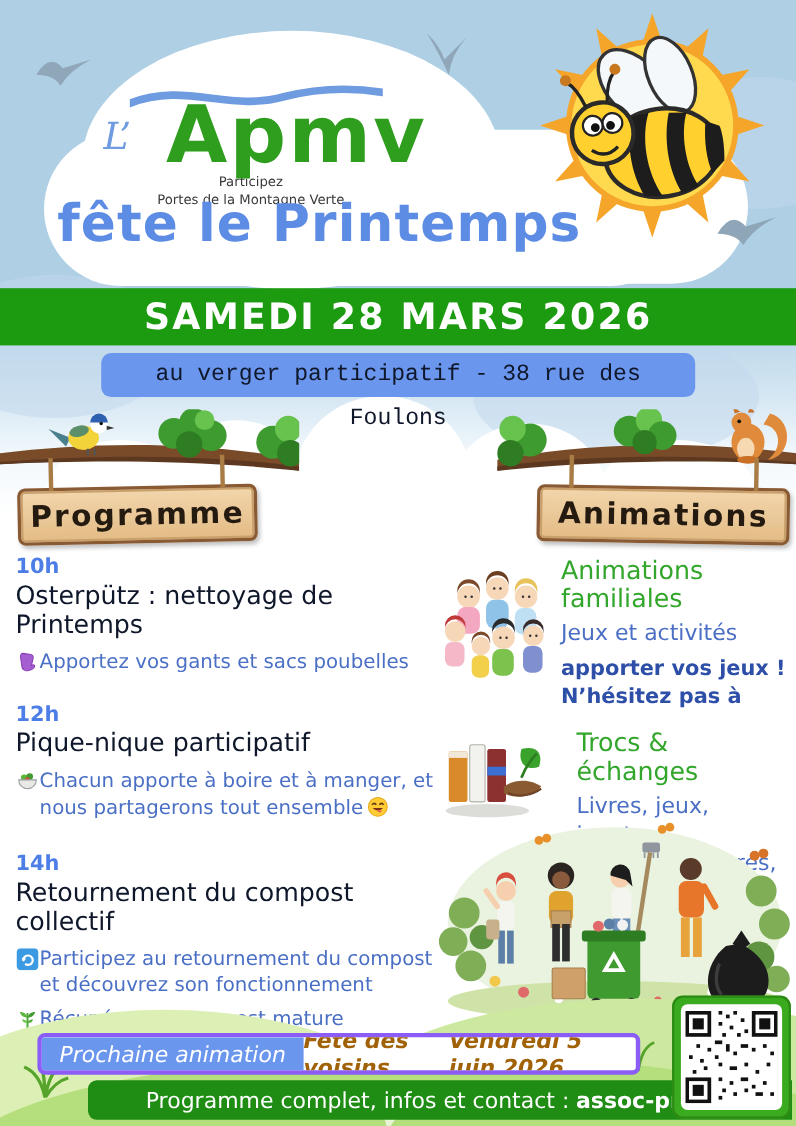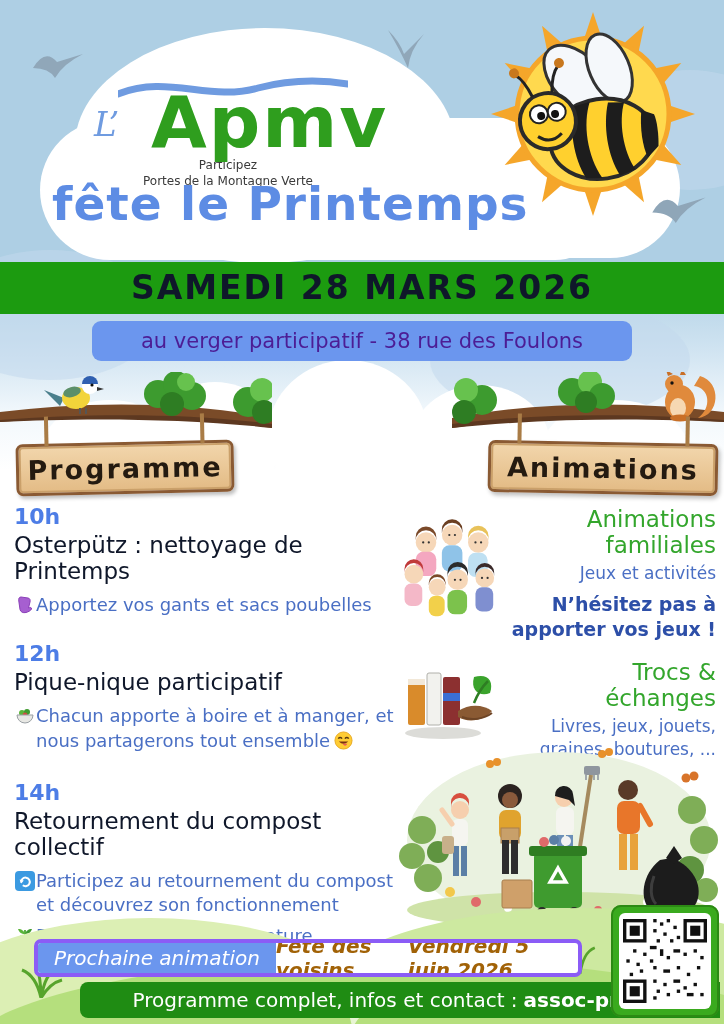--- a/index.html
+++ b/index.html
@@ -23,50 +23,50 @@
   .logo-acronym{position:absolute;left:63px;bottom:0;font-size:72px;line-height:1;font-weight:bold;
                 color:#2f9e1e;letter-spacing:2px;}
   .logo-wave{position:absolute;left:30px;top:28px;}
   .logo-org{font-size:12px;color:#3a3a3a;line-height:1.3;}
 
   .main-title{position:absolute;left:52px;top:176px;width:540px;font-size:47px;font-weight:bold;
               color:#5d8ce4;letter-spacing:1px;}
 
   
   .date-banner{position:absolute;left:0;top:262px;width:724px;height:52px;background:#1c9b10;
-               color:#0f172a;font-size:33px;font-weight:bold;text-align:center;line-height:52px;letter-spacing:2px;}
+               color:#ffffff;font-size:33px;font-weight:bold;text-align:center;line-height:52px;letter-spacing:2px;}
   .loc-banner{position:absolute;left:92px;top:321px;width:540px;height:40px;background:#6b96ee;
-              border-radius:9px;color:#4c1d95;font-size:21px;text-align:center;line-height:40px;}
+              border-radius:9px;color:#0f172a;font-size:21px;text-align:center;line-height:40px;font-family:Liberation Mono, monospace;}
 
   
   .branch{position:absolute;top:372px;}
   .sign{position:absolute;top:442px;height:46px;background:linear-gradient(180deg,#f2d6ac,#e3bb85);
         border:3px solid #8a5a33;border-radius:7px;box-shadow:inset 0 0 0 2px #caa06a,2px 3px 4px rgba(0,0,0,.25);
         color:#241a10;font-size:27px;font-weight:600;letter-spacing:2px;
         display:flex;align-items:center;justify-content:center;}
   .sign::before,.sign::after{content:"";position:absolute;top:-30px;width:4px;height:30px;background:#a97c46;}
   .sign::before{left:26px;} .sign::after{right:26px;}
   .sign-left{left:16px;width:212px;transform:rotate(-1.2deg);}
   .sign-right{left:488px;width:224px;transform:rotate(1deg);}
 
   
   .program-col{position:absolute;left:14px;top:504px;width:382px;}
   .pitem{margin-bottom:24px;}
-  .ptime{color:#4d7de6;font-weight:bold;font-size:22px;margin-bottom:3px;}
+  .ptime{color:#4d7de6;font-weight:bold;font-size:19px;margin-bottom:3px;}
   .ptitle{color:#0f172a;font-size:23px;margin-bottom:9px;}
   .bullet{display:flex;color:#4a6fc4;font-size:18px;line-height:1.35;margin:7px 0;}
   .bicon{flex:0 0 22px;display:flex;justify-content:center;padding-top:2px;}
   .inline-icon{display:inline-block;vertical-align:-3px;margin-left:4px;}
 
   
   .anim-col{position:absolute;left:398px;top:506px;width:318px;}
   .ablock{display:flex;align-items:flex-start;margin-bottom:18px;}
-  .atext{flex:1;text-align:right;}
+  .atext{flex:1;text-align:left;}
   .atitle{color:#33a62c;font-size:23px;margin-bottom:4px;}
-  .aline{color:#4a6fc4;font-size:17px;line-height:1.3;}
+  .aline{color:#4a6fc4;font-size:20px;line-height:1.3;}
   .aemph{color:#2d4fa8;font-weight:bold;font-size:19px;line-height:1.3;margin-top:8px;}
   .scene{position:absolute;left:398px;top:740px;width:322px;height:192px;}
 
   
   .hills{position:absolute;left:0;bottom:0;width:724px;height:120px;}
   .hill{position:absolute;border-radius:50%;}
   .next-bar{position:absolute;left:34px;top:939px;width:548px;height:38px;display:flex;background:#fff;
             border:4px solid #8b5cf6;border-radius:7px;overflow:hidden;box-sizing:border-box;font-style:italic;}
   .next-label{background:#6b96ee;color:#fff;font-size:20px;display:flex;align-items:center;padding:0 16px;}
   .next-rest{flex:1;display:flex;align-items:center;justify-content:space-around;}
@@ -359,22 +359,22 @@
             <circle cx="61" cy="78" r="1.2"></circle>
             <circle cx="67" cy="78" r="1.2"></circle>
             <circle cx="90" cy="76" r="1.2"></circle>
             <circle cx="96" cy="76" r="1.2"></circle>
           </g>
       </svg>
       <div class="atext">
         <div class="atitle">Animations familiales</div>
         <div class="aline">Jeux et activités</div>
         <div class="aemph">
+          <div>apporter vos jeux !</div>
           <div>N’hésitez pas à</div>
-          <div>apporter vos jeux !</div>
         </div>
       </div>
     </div>
 
     <div class="ablock" style="margin-top:14px;gap:26px;">
       <svg width="100" height="82" viewBox="0 0 100 82">
         <ellipse cx="45" cy="74" rx="38" ry="6" fill="#dcdcd8"></ellipse>
         <rect x="10" y="20" width="17" height="46" rx="2" fill="#d98b2b"></rect>
           <rect x="10" y="20" width="17" height="6" fill="#f2e8d8"></rect>
         <rect x="29" y="14" width="14" height="52" rx="2" fill="#f2f2ee" stroke="#b0b0aa"></rect>

